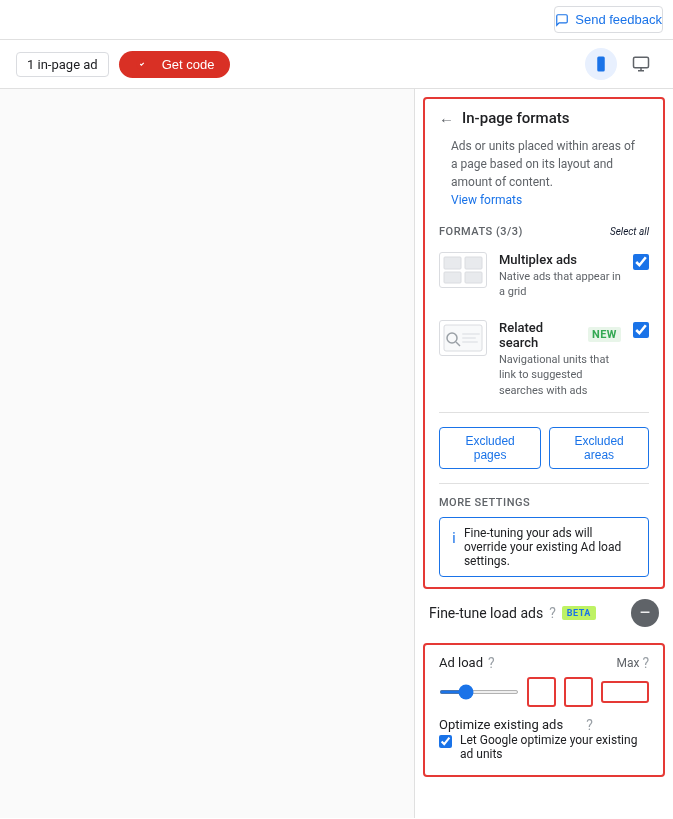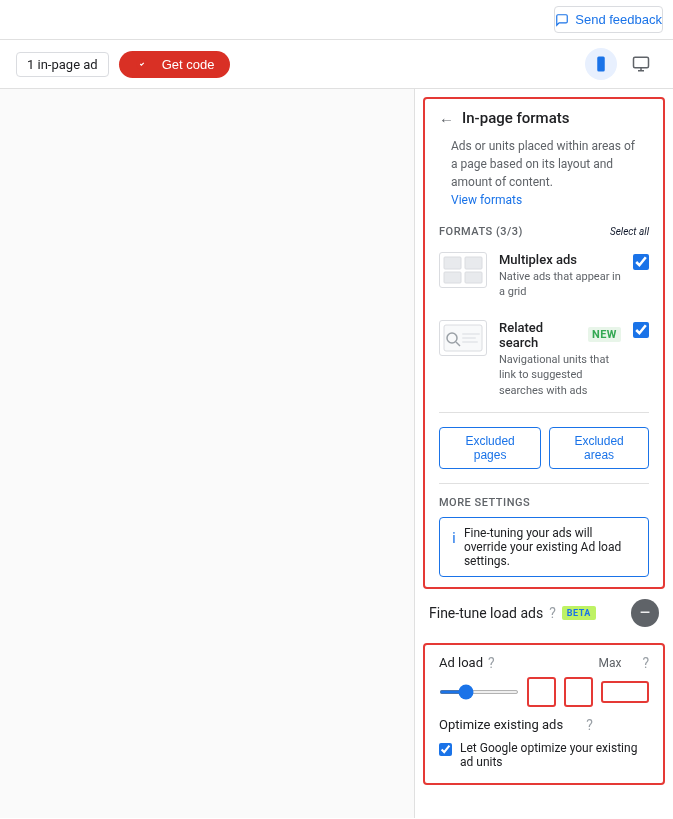--- a/index.html
+++ b/index.html
@@ -305,21 +305,21 @@
       color: #202124;
       display: flex;
       align-items: center;
       gap: 5px;
     }
     .max-label {
       font-size: 12px;
       color: #5f6368;
       display: flex;
       align-items: center;
-      gap: 21px;
+      gap: 3px;
     }
     .slider-container {
       display: flex;
       align-items: center;
       gap: 8px;
       margin-bottom: 10px;
     }
     .slider {
       flex: 1;
       accent-color: #1a73e8;
@@ -338,21 +338,21 @@
 
     .optimize-ads-section {
       margin-top: 8px;
     }
     .optimize-title {
       font-size: 13px;
       color: #202124;
       display: flex;
       align-items: center;
       gap: 23px;
-      margin-bottom: 8px;
+      margin-bottom: 0;
     }
     .optimize-check-row {
       display: flex;
       align-items: flex-start;
       gap: 8px;
       font-size: 12px;
       color: #202124;
     }
     .optimize-check {
       accent-color: #1a73e8;

